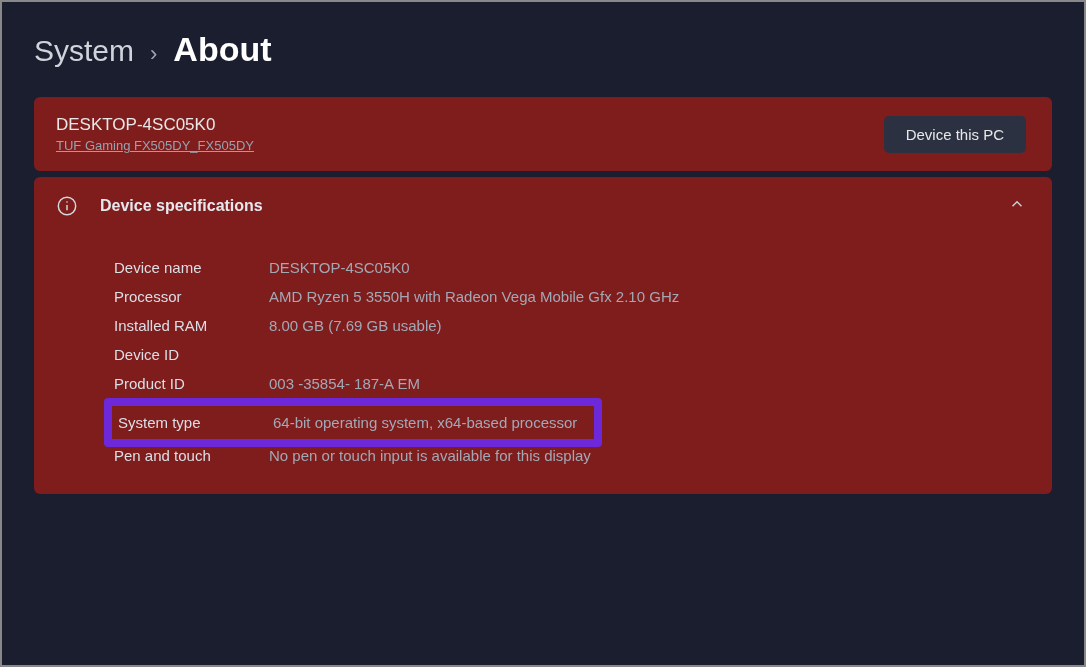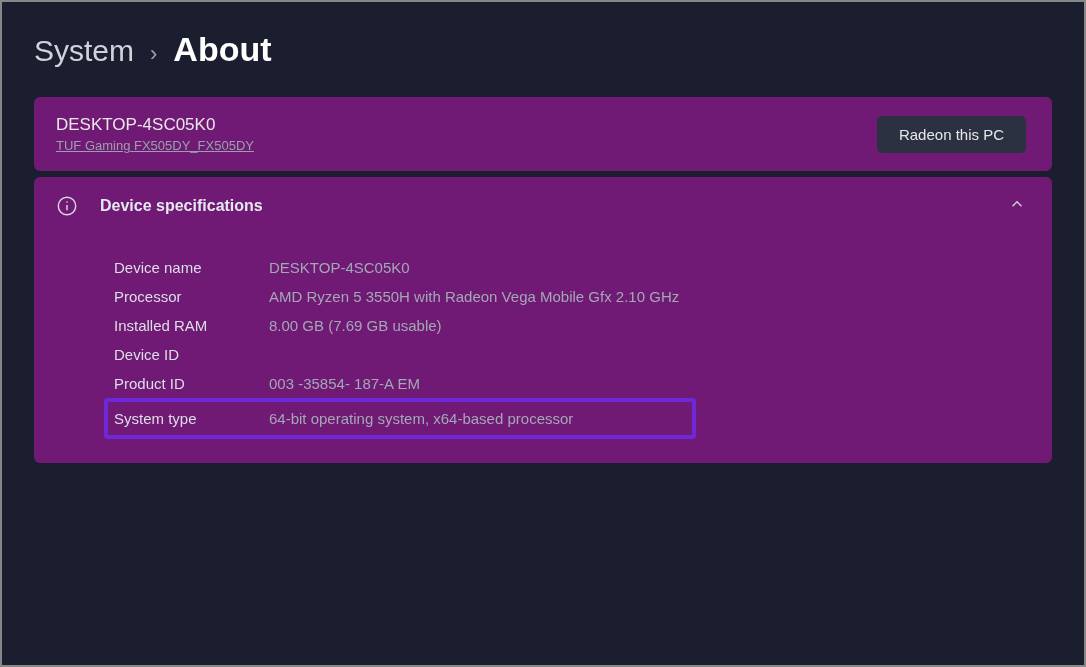--- a/index.html
+++ b/index.html
@@ -31,21 +31,21 @@
     .breadcrumb-sep {
       font-size: 22px;
       color: #a0a4b0;
     }
     .breadcrumb-current {
       font-size: 34px;
       font-weight: 600;
       color: #ffffff;
     }
     .card {
-      background: #701a75;
+      background: #7f1d1d;
       border-radius: 6px;
       margin-bottom: 6px;
     }
     .device-header {
       display: flex;
       align-items: center;
       justify-content: space-between;
       padding: 18px 26px 18px 22px;
     }
     .device-info { display: flex; flex-direction: column; gap: 3px; }
@@ -101,27 +101,27 @@
     }
     .spec-label {
       width: 155px;
       flex-shrink: 0;
       color: #dcdfe6;
     }
     .spec-value {
       color: #a3a8b5;
     }
     .highlight-box {
-      border: 4px solid #6d28d9;
+      border: 8px solid #6d28d9;
       border-radius: 4px;
       margin-left: -10px;
       padding-left: 6px;
       padding-top: 2px;
       padding-bottom: 2px;
-      width: 592px;
+      width: 498px;
     }
     .covered-row {
       margin-top: -6px;
     }
     .related-row {
       display: flex;
       align-items: center;
       gap: 30px;
       padding: 26px 0 18px 22px;
       font-size: 15px;
@@ -144,21 +144,21 @@
     <span class="breadcrumb-parent">System</span>
     <span class="breadcrumb-sep">›</span>
     <span class="breadcrumb-current">About</span>
   </div>
 
   <div class="card device-header">
     <div class="device-info">
       <div class="device-name">DESKTOP-4SC05K0</div>
       <div class="device-model">TUF Gaming FX505DY_FX505DY</div>
     </div>
-    <button class="btn">Radeon this PC</button>
+    <button class="btn">Device this PC</button>
   </div>
 
   <div class="card">
     <div class="spec-header">
       <span class="info-icon">
         <svg viewBox="0 0 24 24" width="22" height="22" fill="none" stroke="#d6d8df" stroke-width="1.6">
           <circle cx="12" cy="12" r="9.5"></circle>
           <line x1="12" y1="11" x2="12" y2="16.5"></line>
           <circle cx="12" cy="7.6" r="0.9" fill="#d6d8df" stroke="none"></circle>
         </svg>
@@ -192,17 +192,21 @@
         <div class="spec-value">003   -35854-   187-A   EM</div>
       </div>
 
       <div class="highlight-box">
         <div class="spec-row">
           <div class="spec-label">System type</div>
           <div class="spec-value">64-bit operating system, x64-based processor</div>
         </div>
       </div>
 
+      <div class="spec-row covered-row">
+        <div class="spec-label">Pen and touch</div>
+        <div class="spec-value">No pen or touch input is available for this display</div>
+      </div>
 
     </div>
   </div>
 
 </div>
 
 </body></html>

